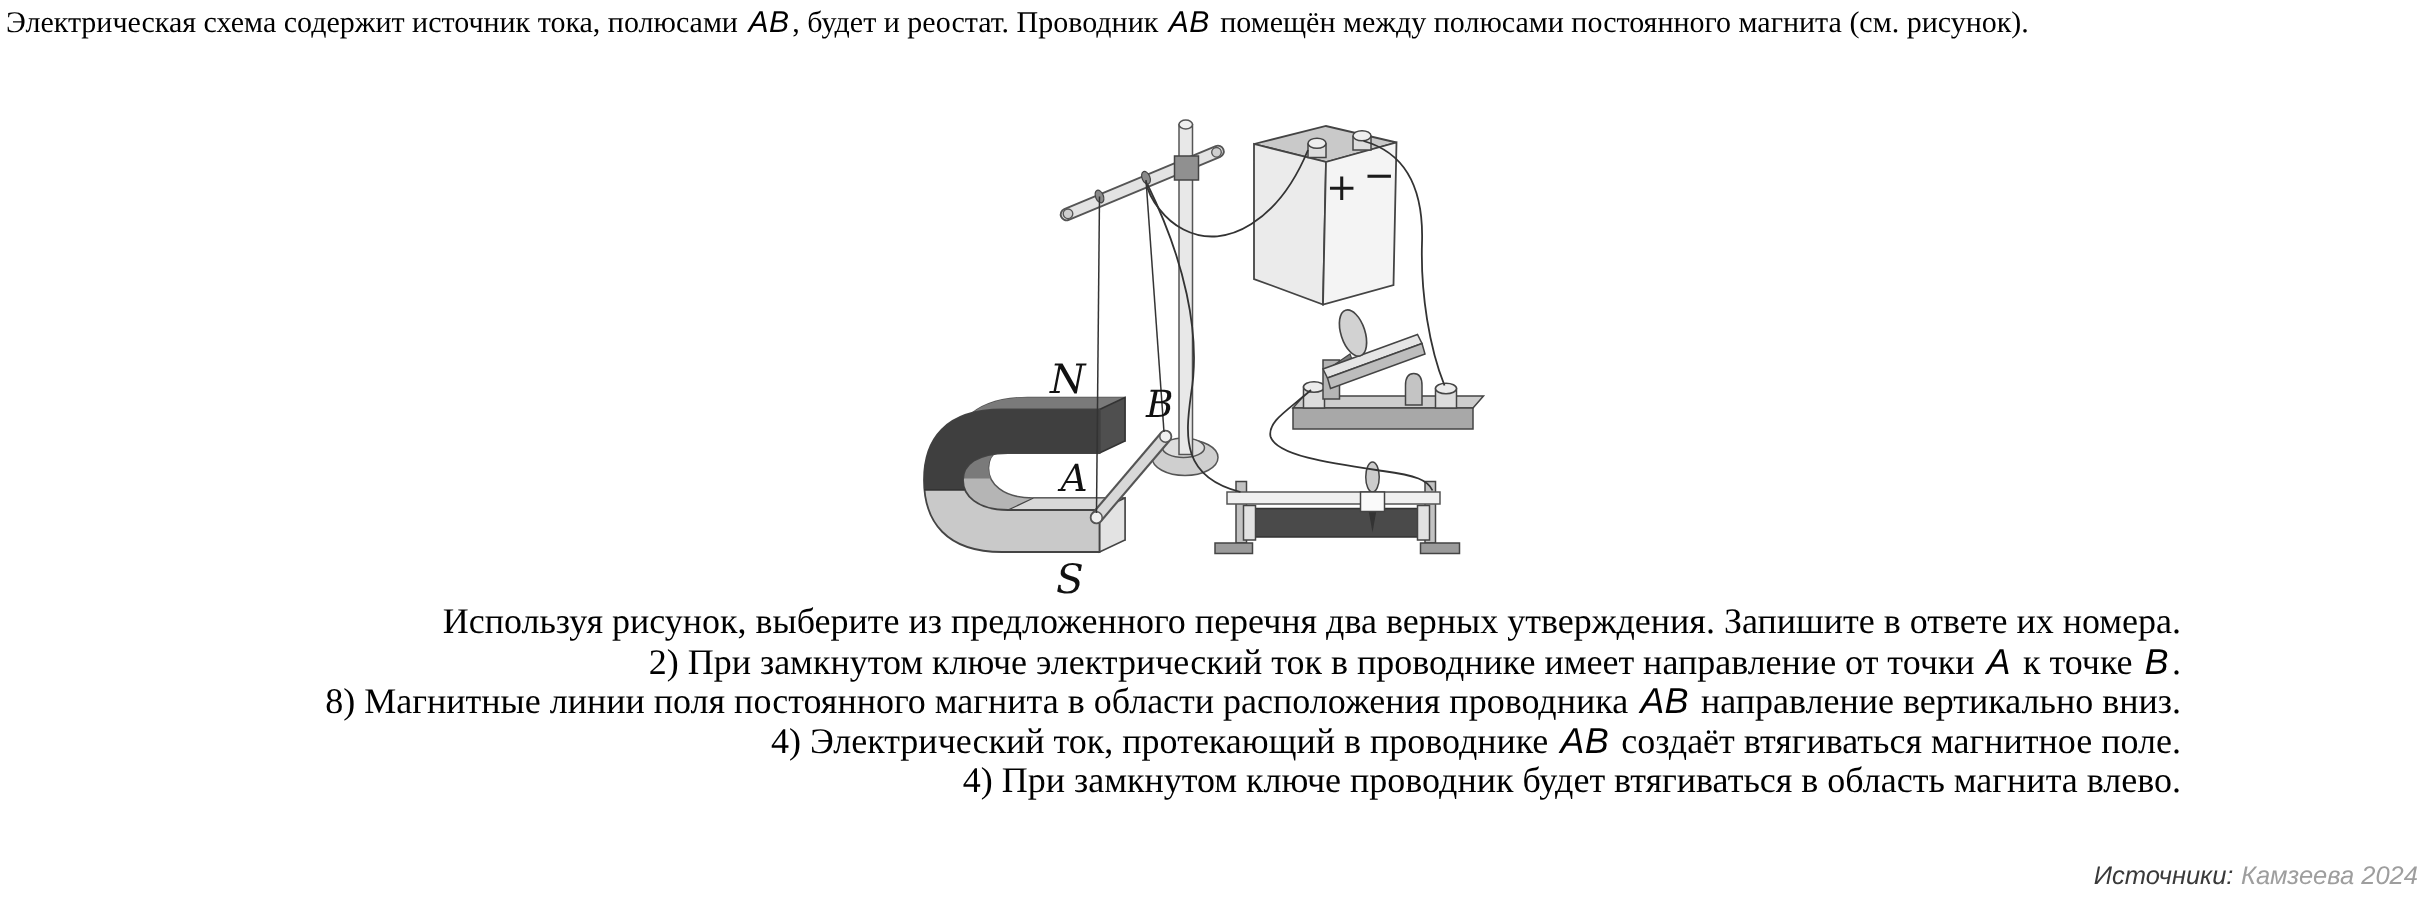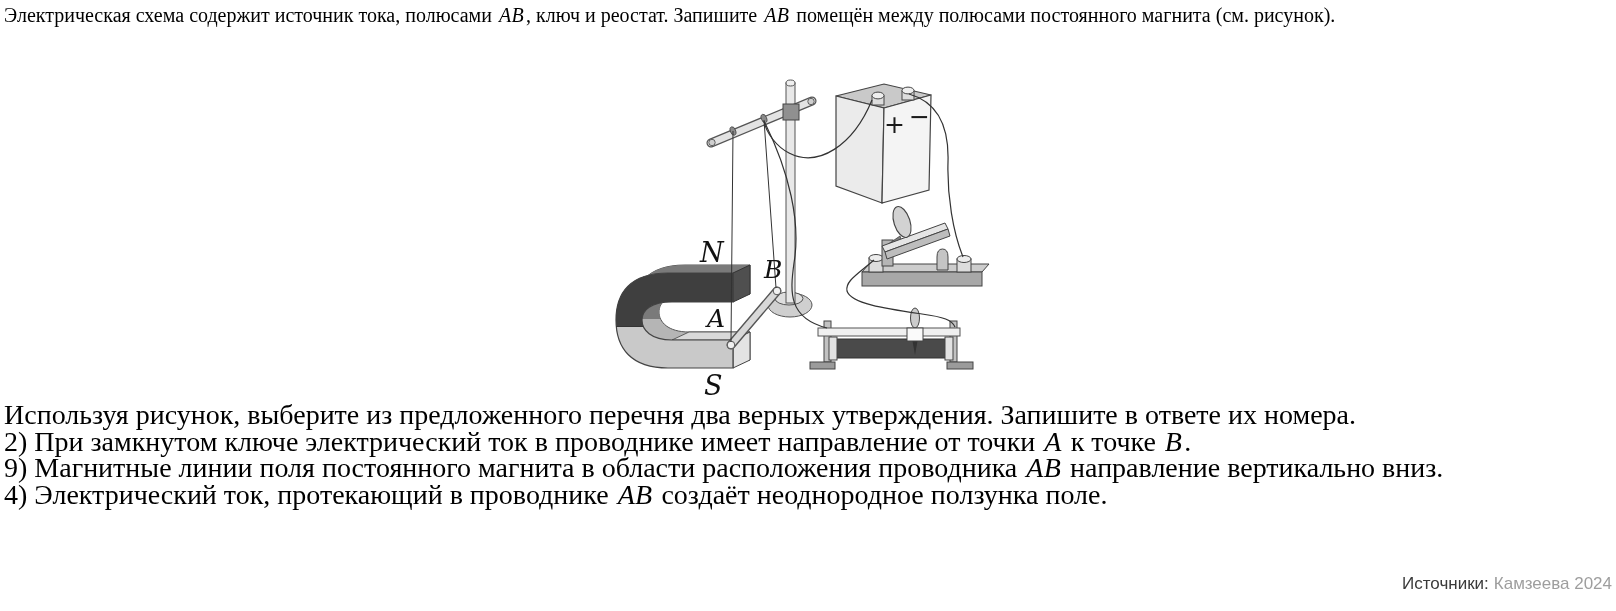--- a/index.html
+++ b/index.html
@@ -7,44 +7,44 @@
     width:1616px;height:611px;position:relative;overflow:hidden;
     background:#ffffff;color:#000;
     font-family:"Liberation Serif",serif;
   }
   .intro{
     position:absolute;left:4px;top:2px;width:1606px;
     font-size:20px;line-height:27px;
   }
   .question{
     position:absolute;left:4px;top:402px;width:1450px;
-    font-size:28px;line-height:26.5px;
+    font-size:24px;line-height:26.5px;text-align:right;
   }
   .q-line{white-space:nowrap;}
   .math{
-    font-family:Liberation Serif, serif;font-style:italic;
+    font-family:Liberation Sans, sans-serif;font-style:italic;
     padding:0 2px;letter-spacing:0.3px;
   }
   .figure{position:absolute;left:580px;top:70px;width:420px;height:330px;}
   .pole-label{
     font-family:"DejaVu Serif",serif;font-style:italic;fill:#111;
   }
   .battery-sign{font-family:"DejaVu Sans",sans-serif;fill:#1a1a1a;}
   .source{
     position:absolute;right:4px;top:574px;
-    font-family:"Liberation Sans",sans-serif;font-size:17px;
+    font-family:"Liberation Sans",sans-serif;font-style:italic;font-size:17px;
     white-space:nowrap;
   }
   .source .label{color:#3a3a3a;margin-right:5px;}
   .source .value{color:#9e9e9e;}
 </style>
 </head>
 <body>
 
-<div class="intro"><span>Электрическая схема содержит источник тока, полюсами </span><span class="math">AB</span><span>, ключ и реостат. Запишите </span><span class="math">AB</span><span> помещён между полюсами постоянного магнита (см. рисунок).</span></div>
+<div class="intro"><span>Электрическая схема содержит источник тока, полюсами </span><span class="math">AB</span><span>, будет и реостат. Проводник </span><span class="math">AB</span><span> помещён между полюсами постоянного магнита (см. рисунок).</span></div>
 
 <svg class="figure" viewBox="580 70 420 330" width="420" height="330" xmlns="http://www.w3.org/2000/svg">
   <defs>
     <path id="magnetU" d="M733,273 L668,273 C630,273 616,293 616,320 C616,348 631,368 668,368 L733,368 L733,340 L672,340 C651,340 642,330 642,320 C642,310 651,302 672,302 L733,302 Z"></path>
     <clipPath id="clipDark">
         <rect x="580" y="70" width="420" height="257"></rect>
       </clipPath>
   </defs>
 
   <g>
@@ -133,19 +133,20 @@
 
   <text class="pole-label" x="700" y="262" font-size="27">N</text>
   <text class="pole-label" x="704" y="395" font-size="27">S</text>
   <text class="pole-label" x="707" y="327" font-size="25">A</text>
   <text class="pole-label" x="764" y="278" font-size="25">B</text>
 </svg>
 
 <div class="question">
   <div class="q-line">Используя рисунок, выберите из предложенного перечня два верных утверждения. Запишите в ответе их номера.</div>
   <div class="q-line"><span>2) При замкнутом ключе электрический ток в проводнике имеет направление от точки </span><span class="math">A</span><span> к точке </span><span class="math">B</span><span>.</span></div>
-  <div class="q-line"><span>9) Магнитные линии поля постоянного магнита в области расположения проводника </span><span class="math">AB</span><span> направление вертикально вниз.</span></div>
-  <div class="q-line"><span>4) Электрический ток, протекающий в проводнике </span><span class="math">AB</span><span> создаёт неоднородное ползунка поле.</span></div>
+  <div class="q-line"><span>8) Магнитные линии поля постоянного магнита в области расположения проводника </span><span class="math">AB</span><span> направление вертикально вниз.</span></div>
+  <div class="q-line"><span>4) Электрический ток, протекающий в проводнике </span><span class="math">AB</span><span> создаёт втягиваться магнитное поле.</span></div>
+  <div class="q-line"><span>4) При замкнутом ключе проводник будет втягиваться в область магнита влево.</span></div>
 </div>
 
 <div class="source">
   <span class="label">Источники:</span><span class="value">Камзеева 2024</span>
 </div>
 
 </body></html>

